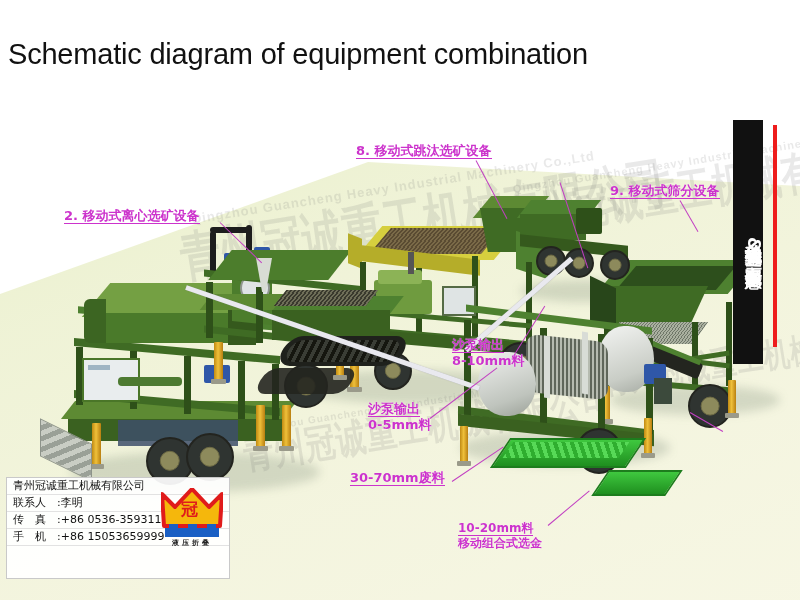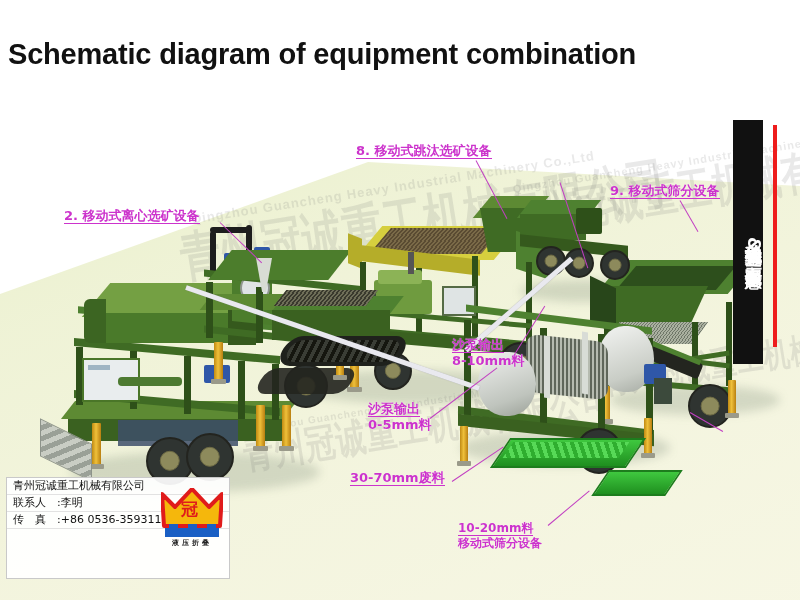--- a/index.html
+++ b/index.html
@@ -60,21 +60,21 @@
     font-family:"DejaVu Sans","Liberation Sans",sans-serif;white-space:nowrap;
     text-shadow:0 0 1px rgba(255,255,255,.9);
   }
   .lbl .u{border-bottom:1px solid #cc33cc;display:inline-block;}
   .leader{position:absolute;background:#c23fc2;transform-origin:left center;height:1px;}
   .leader-w{position:absolute;background:#e9e9ef;transform-origin:left center;height:3px;
     box-shadow:0 0 1px rgba(120,120,140,.5);}
 
   
   .title{
-    position:absolute;left:8px;top:38px;font-size:29px;font-weight:bold;color:#111;
+    position:absolute;left:8px;top:38px;font-size:29px;font-weight:normal;color:#111;
     font-family:"Liberation Sans","DejaVu Sans",sans-serif;letter-spacing:-.2px;
   }
 
   
   .banner{
     position:absolute;left:733px;top:120px;width:30px;height:244px;background:#111;
     color:#fff;font-weight:bold;font-size:17px;line-height:19px;text-align:center;
     padding:6px 0 0 0;box-sizing:border-box;
     font-family:"DejaVu Sans","Liberation Sans",sans-serif;
     writing-mode:vertical-rl;letter-spacing:1px;
@@ -337,36 +337,39 @@
     <span class="u">沙泵输出</span><br>
     <span>0-5mm料</span>
   </div>
 
   <div class="lbl" style="left:350px;top:470px;font-size:13px;">
     <span class="u">30-70mm废料</span>
   </div>
 
   <div class="lbl" style="left:458px;top:521px;font-size:12px;">
     <span class="u">10-20mm料</span><br>
-    <span>移动式筛分设备</span>
+    <span>移动组合式选金</span>
   </div>
 
 
   <div class="title">Schematic diagram of equipment combination</div>
 
   <div class="banner">移动组合式选金&amp;宝石设备示意图</div>
   <div class="redline"></div>
 
   <div class="card">
     <div class="row">青州冠诚重工机械有限公司</div>
     <div class="row">
       <span class="k">联系人</span>:<span>李明</span>
     </div>
     <div class="row">
       <span class="k">传　真</span>:<span>+86 0536-3593111</span>
+    </div>
+    <div class="row">
+      <span class="k">手　机</span>:<span>+86 15053659999</span>
     </div>
 
     <div class="logo">
       <svg class="crown" viewBox="0 0 62 40">
         <path d="M3 38 L1 6 L14 19 L31 1 L48 19 L61 6 L59 38 Z" fill="#f5b70c" stroke="#e01b1b" stroke-width="4" stroke-linejoin="round"></path>
       </svg>
       <div style="position:absolute;left:22px;top:14px;font-size:17px;font-weight:bold;color:#e01b1b;
                   font-family:'DejaVu Sans','Liberation Sans',sans-serif;">冠</div>
       <div class="crown-base"></div>
       <div class="crown-foot" style="left:10px;"></div>

